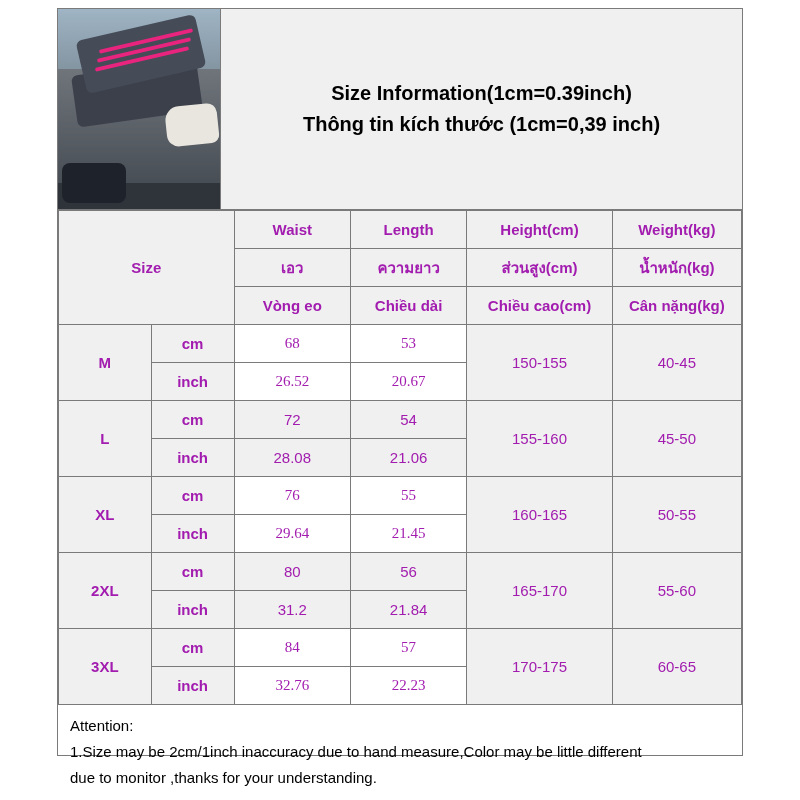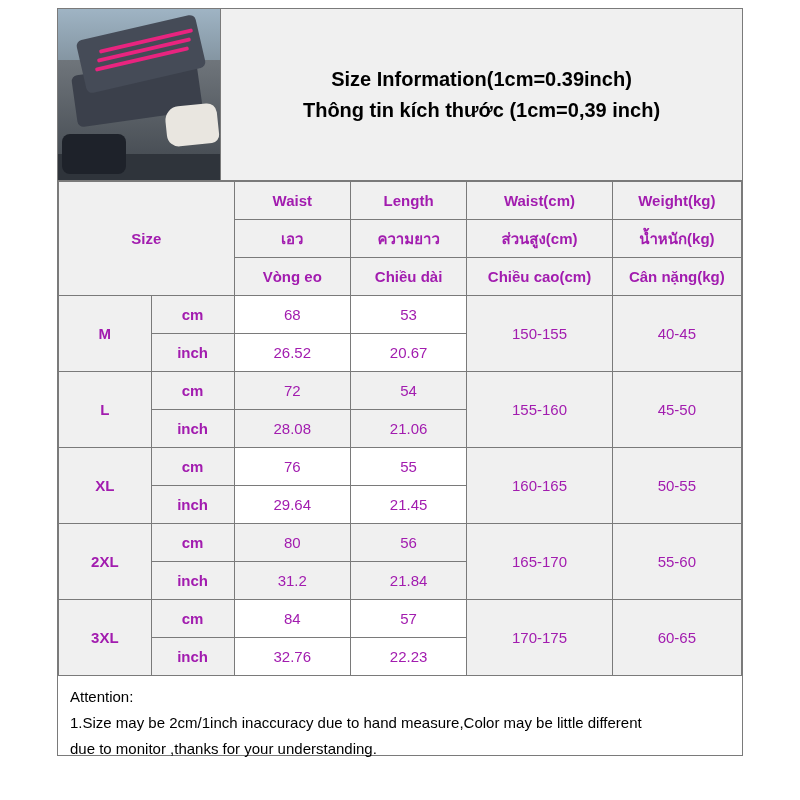--- a/index.html
+++ b/index.html
@@ -26,21 +26,21 @@
     width: 686px;
     height: 748px;
     border: 1px solid #7a7a7a;
     box-sizing: border-box;
     background: #ffffff;
   }
 
   
   .header {
     display: flex;
-    height: 172px;
+    height: 201px;
     border-bottom: 1px solid #7a7a7a;
     box-sizing: border-box;
   }
   .photo {
     width: 163px;
     height: 100%;
     box-sizing: border-box;
     border-right: 1px solid #7a7a7a;
     position: relative;
     overflow: hidden;
@@ -159,21 +159,21 @@
   .size-cell {
     background: #f0f0f0;
     font-weight: bold;
     font-size: 17px;
   }
   .unit-cell {
     background: #f0f0f0;
     font-weight: bold;
     font-size: 14px;
   }
-  .zebra-a { background: #ffffff; }
+  .zebra-a { background: #ffffff; font-family: Liberation Serif, serif; }
   .zebra-b { background: #f0f0f0; }
 
   
   .attention {
     padding: 6px 8px 8px 8px;
     font-size: 15px;
     line-height: 1.45;
     color: #000;
     box-sizing: border-box;
   }
@@ -211,21 +211,21 @@
           <col class="col-waist">
         <col class="col-length">
           <col class="col-height">
           <col class="col-weight">
       </colgroup>
       <tbody>
         <tr>
           <td class="sizelabel-cell" colspan="2" rowspan="3">Size</td>
           <td class="hdr">Waist</td>
           <td class="hdr">Length</td>
-          <td class="hdr">Waist(cm)</td>
+          <td class="hdr">Height(cm)</td>
           <td class="hdr">Weight(kg)</td>
         </tr>
         <tr>
           <td class="hdr">เอว</td>
           <td class="hdr">ความยาว</td>
           <td class="hdr">ส่วนสูง(cm)</td>
           <td class="hdr">น้ำหนัก(kg)</td>
         </tr>
         <tr>
           <td class="hdr">Vòng eo</td>

